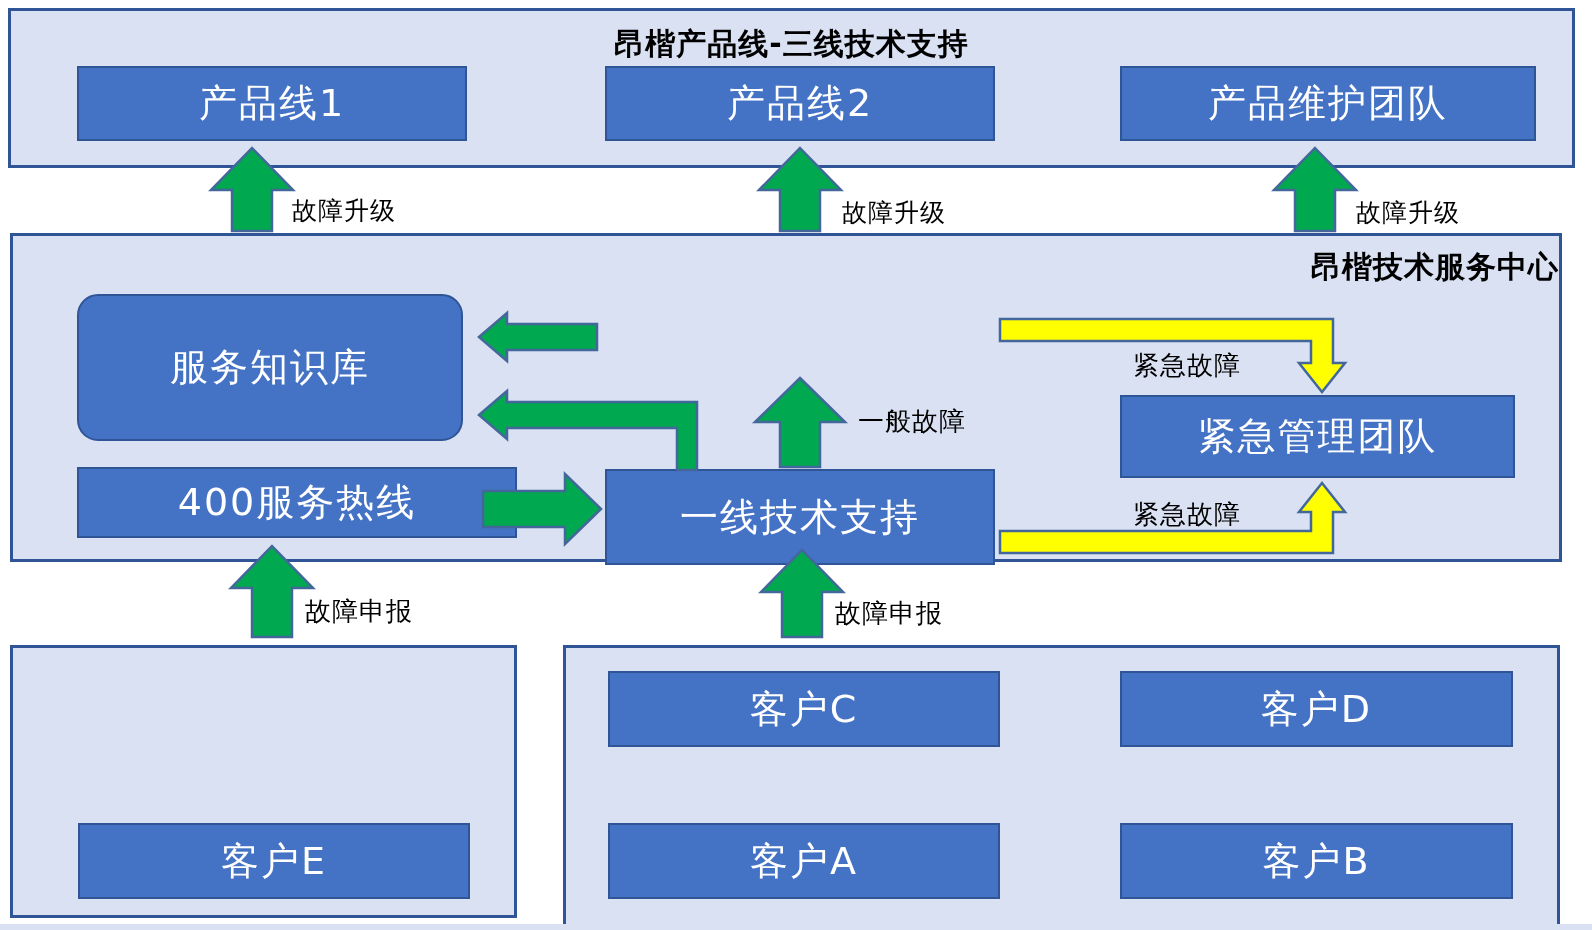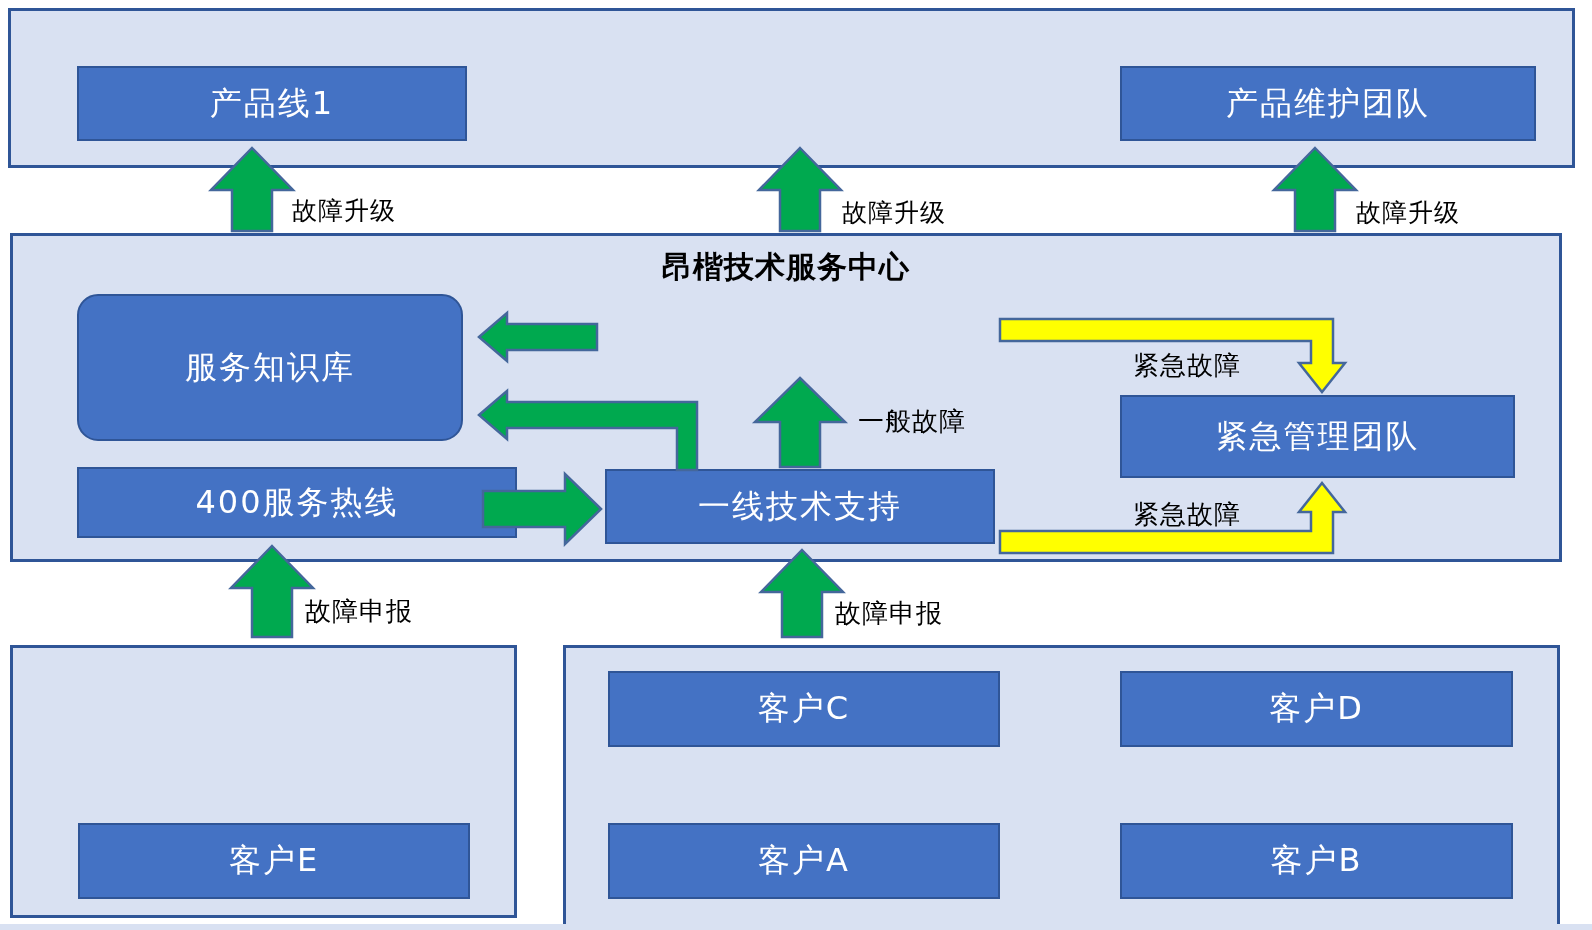--- a/index.html
+++ b/index.html
@@ -16,47 +16,49 @@
   .section-title{
     position:absolute;left:0;right:0;text-align:center;
     font-size:30px;font-weight:600;letter-spacing:1px;
     color:var(--label-text);white-space:nowrap;
   }
   .box{
     position:absolute;box-sizing:border-box;
     background:var(--box-fill);
     border:2px solid var(--box-border);
     display:flex;align-items:center;justify-content:center;
-    color:var(--box-text);font-size:32px;letter-spacing:2px;white-space:nowrap;
+    color:var(--box-text);font-size:38px;letter-spacing:2px;white-space:nowrap;
   }
   .arrow-label{
     position:absolute;font-size:26px;color:var(--label-text);
     white-space:nowrap;letter-spacing:1px;
   }
   #arrow-layer{position:absolute;left:0;top:0;z-index:5;pointer-events:none;}
   .green-arrow{fill:var(--arrow-green);stroke:var(--arrow-outline);stroke-width:2.5;stroke-linejoin:miter;}
   .yellow-arrow{fill:var(--arrow-yellow);stroke:var(--arrow-outline);stroke-width:2.5;stroke-linejoin:miter;}
   #bottom-strip{position:absolute;left:0;top:924px;width:1592px;height:6px;background:var(--section-bg);}
 </style>
 </head>
 <body>
 
 <div id="canvas">
 
   <div class="section" style="left:8px;top:8px;width:1567px;height:160px;">
+    <div class="section-title" style="top:13px;">昂楷产品线-三线技术支持</div>
     <div class="box" style="left:66px;top:55px;width:390px;height:75px;">产品线1</div>
+    <div class="box" style="left:594px;top:55px;width:390px;height:75px;">产品线2</div>
     <div class="box" style="left:1109px;top:55px;width:416px;height:75px;">产品维护团队</div>
   </div>
 
   <div class="section" style="left:10px;top:233px;width:1552px;height:329px;">
-    <div class="section-title" style="top:11px;">昂楷技术服务中心</div>
+    <div class="section-title" style="top:11px;text-align:right;">昂楷技术服务中心</div>
     <div class="box" style="left:64px;top:58px;width:386px;height:147px;border-radius:21px;">服务知识库</div>
     <div class="box" style="left:1107px;top:159px;width:395px;height:83px;">紧急管理团队</div>
     <div class="box" style="left:64px;top:231px;width:440px;height:71px;">400服务热线</div>
-    <div class="box" style="left:592px;top:233px;width:390px;height:75px;">一线技术支持</div>
+    <div class="box" style="left:592px;top:233px;width:390px;height:96px;">一线技术支持</div>
   </div>
 
   <div class="section" style="left:10px;top:645px;width:507px;height:273px;">
     <div class="box" style="left:65px;top:175px;width:392px;height:76px;">客户E</div>
   </div>
 
   <div class="section" style="left:563px;top:645px;width:997px;height:346px;">
     <div class="box" style="left:42px;top:23px;width:392px;height:76px;">客户C</div>
     <div class="box" style="left:554px;top:23px;width:393px;height:76px;">客户D</div>
     <div class="box" style="left:42px;top:175px;width:392px;height:76px;">客户A</div>

